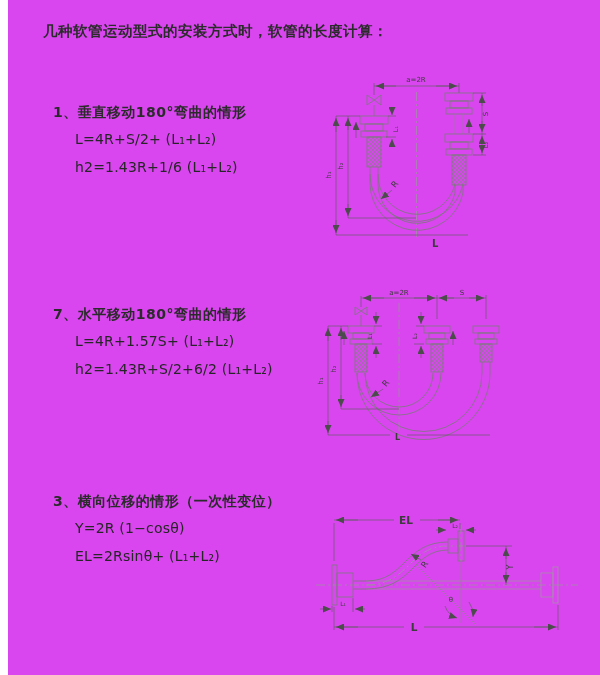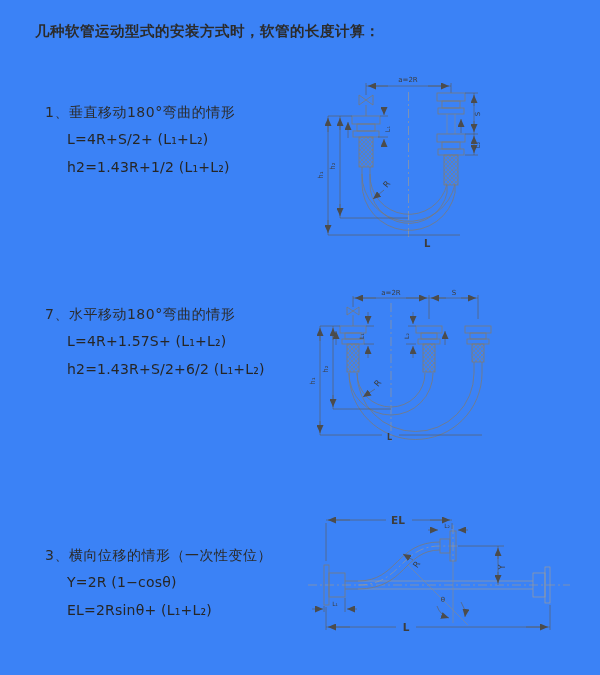--- a/index.html
+++ b/index.html
@@ -4,27 +4,27 @@
 <style>
   html,body{margin:0;padding:0;}
   body{
     width:600px;height:675px;
     background:#ffffff;
     font-family:"DejaVu Sans","Liberation Sans",sans-serif;
     color:#303030;
     position:relative;
     overflow:hidden;
   }
-  .page{position:absolute;inset:0;background:#3b82f6;}
+  .page{position:absolute;inset:0;background:#d946ef;margin-left:8px;}
   .title{
     position:absolute;left:35px;top:22px;
     font-size:14.5px;font-weight:700;letter-spacing:.5px;color:#2b2b2b;
   }
   .sec{position:absolute;left:45px;width:270px;}
-  .heading{font-size:14px;font-weight:400;letter-spacing:.5px;color:#2b2b2b;line-height:18px;}
+  .heading{font-size:14px;font-weight:700;letter-spacing:.5px;color:#2b2b2b;line-height:18px;}
   .formula{
     font-size:14px;font-weight:500;color:#262626;
     margin:9px 0 0 22px;line-height:19px;letter-spacing:.2px;white-space:nowrap;
   }
   svg.diag{position:absolute;}
   svg.diag text{
     font-family:"DejaVu Sans","Liberation Sans",sans-serif;
     fill:#3d3d3d;
   }
   .dline{stroke:#7a7a7a;stroke-width:.8;fill:none;}
@@ -37,30 +37,30 @@
 </head>
 <body>
 
 <div class="page">
 
   <div class="title">几种软管运动型式的安装方式时，软管的长度计算：</div>
 
   <section class="sec" style="top:103px">
     <div class="heading">1、垂直移动180°弯曲的情形</div>
     <div class="formula">L=4R+S/2+ (L₁+L₂)</div>
-    <div class="formula">h2=1.43R+1/2 (L₁+L₂)</div>
+    <div class="formula">h2=1.43R+1/6 (L₁+L₂)</div>
   </section>
 
   <section class="sec" style="top:305px">
     <div class="heading">7、水平移动180°弯曲的情形</div>
     <div class="formula">L=4R+1.57S+ (L₁+L₂)</div>
     <div class="formula">h2=1.43R+S/2+6/2 (L₁+L₂)</div>
   </section>
 
-  <section class="sec" style="top:546px">
+  <section class="sec" style="top:492px">
     <div class="heading">3、横向位移的情形（一次性变位）</div>
     <div class="formula">Y=2R (1−cosθ)</div>
     <div class="formula">EL=2Rsinθ+ (L₁+L₂)</div>
   </section>
 
   <svg class="diag" style="left:308px;top:70px" width="290" height="184" viewBox="0 0 290 184">
     <defs>
       <pattern id="braidhatch" width="4" height="4" patternUnits="userSpaceOnUse">
         <path d="M0,0 L4,4 M4,0 L0,4" stroke="#818181" stroke-width="0.6"></path>
       </pattern>

